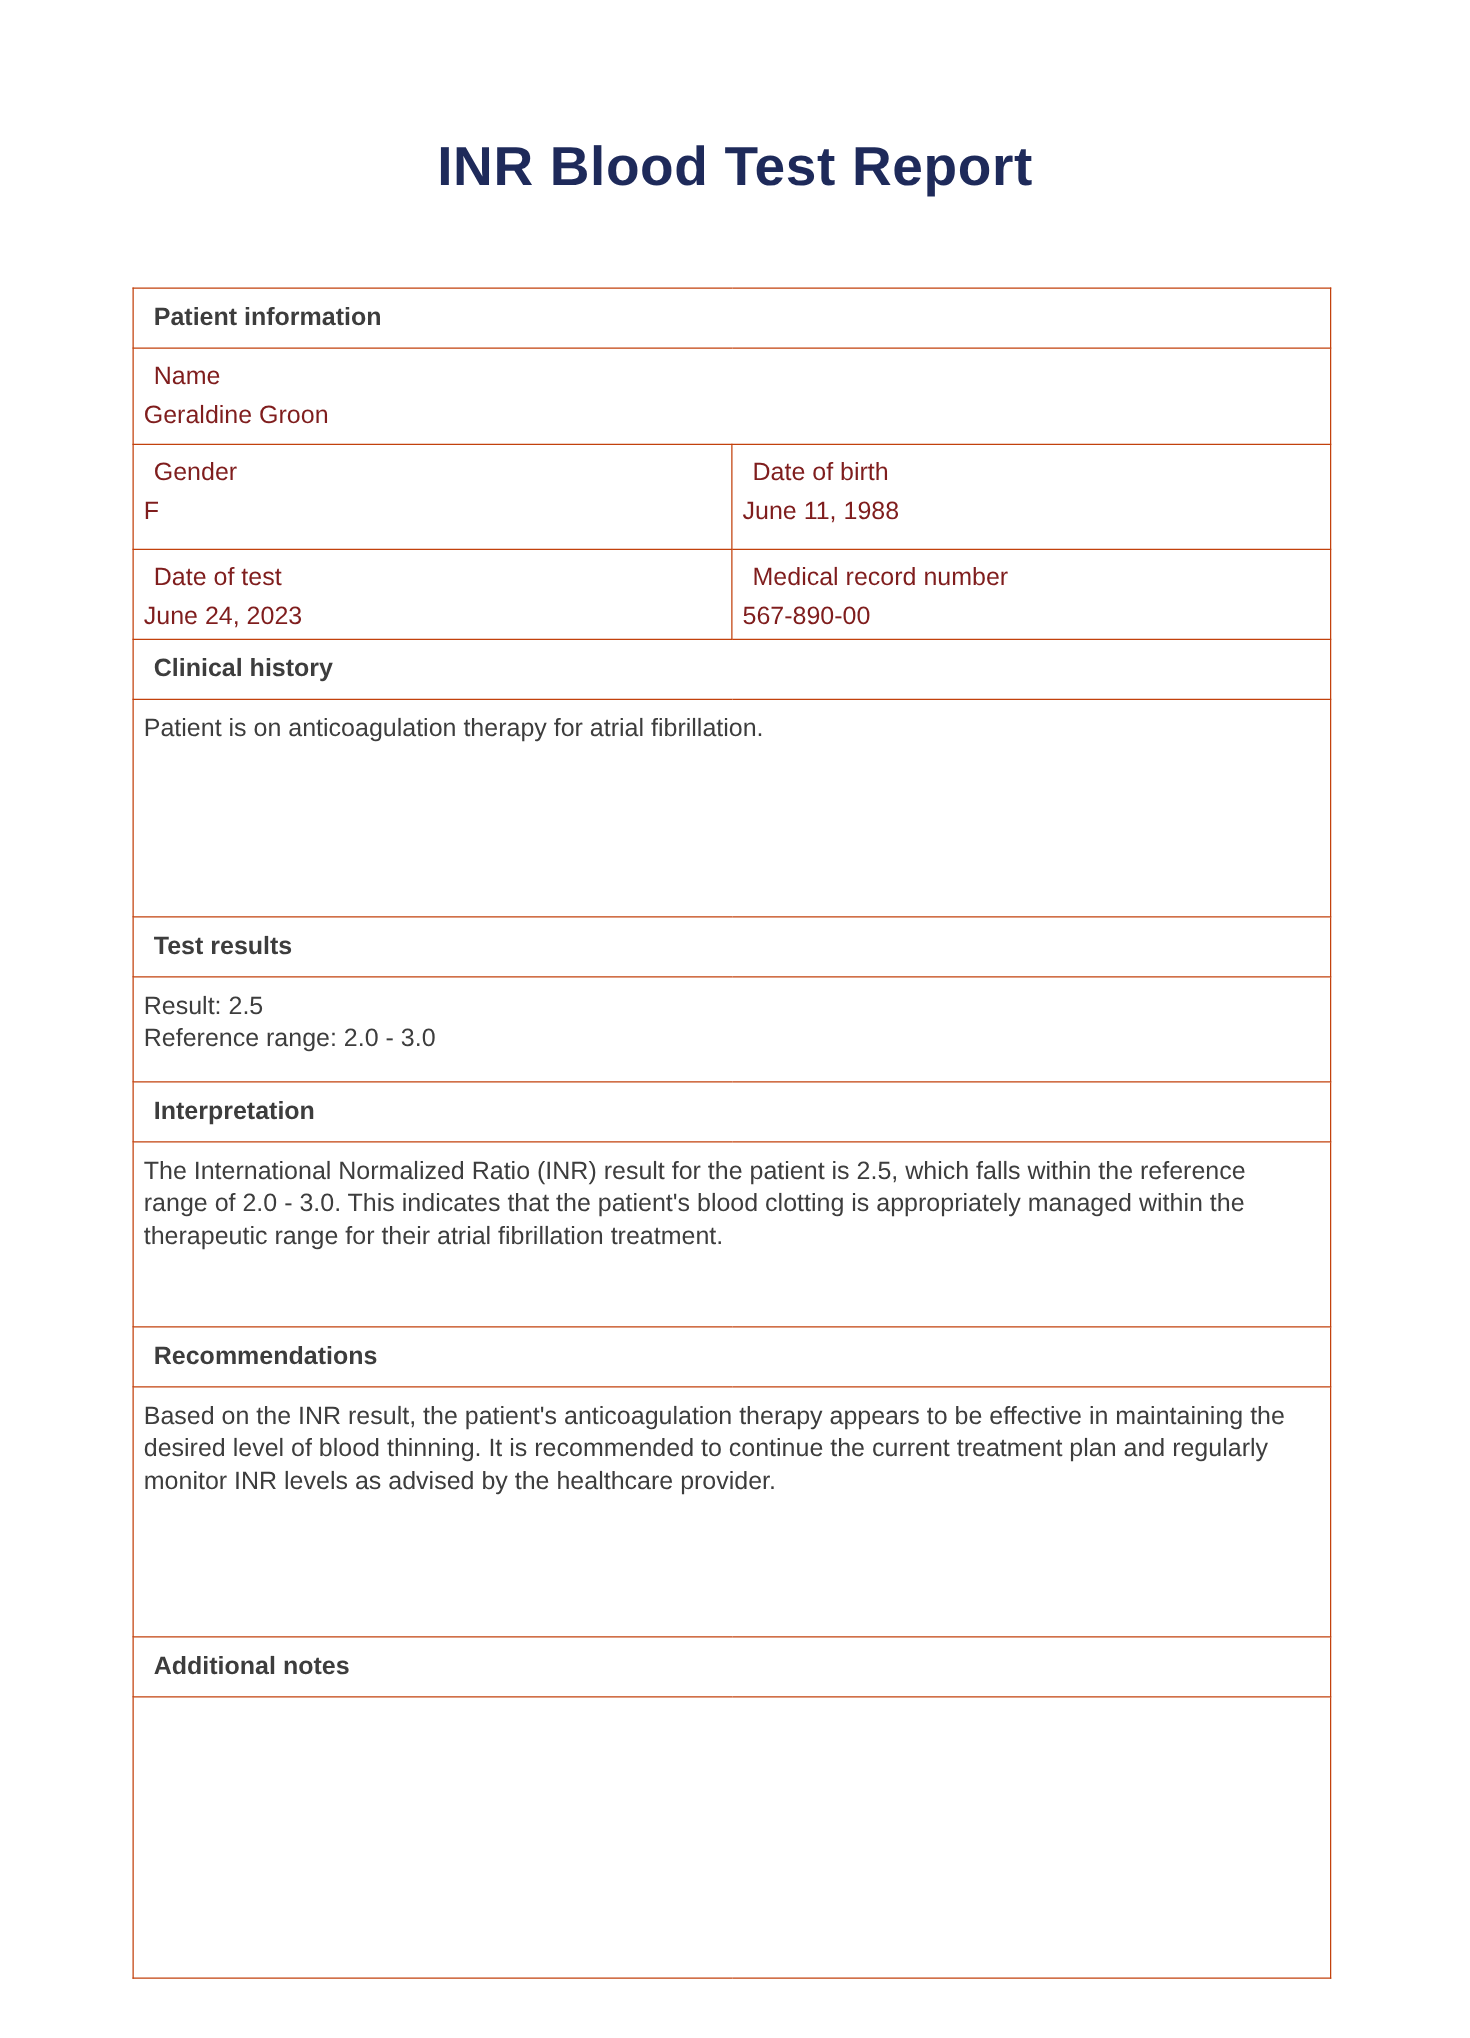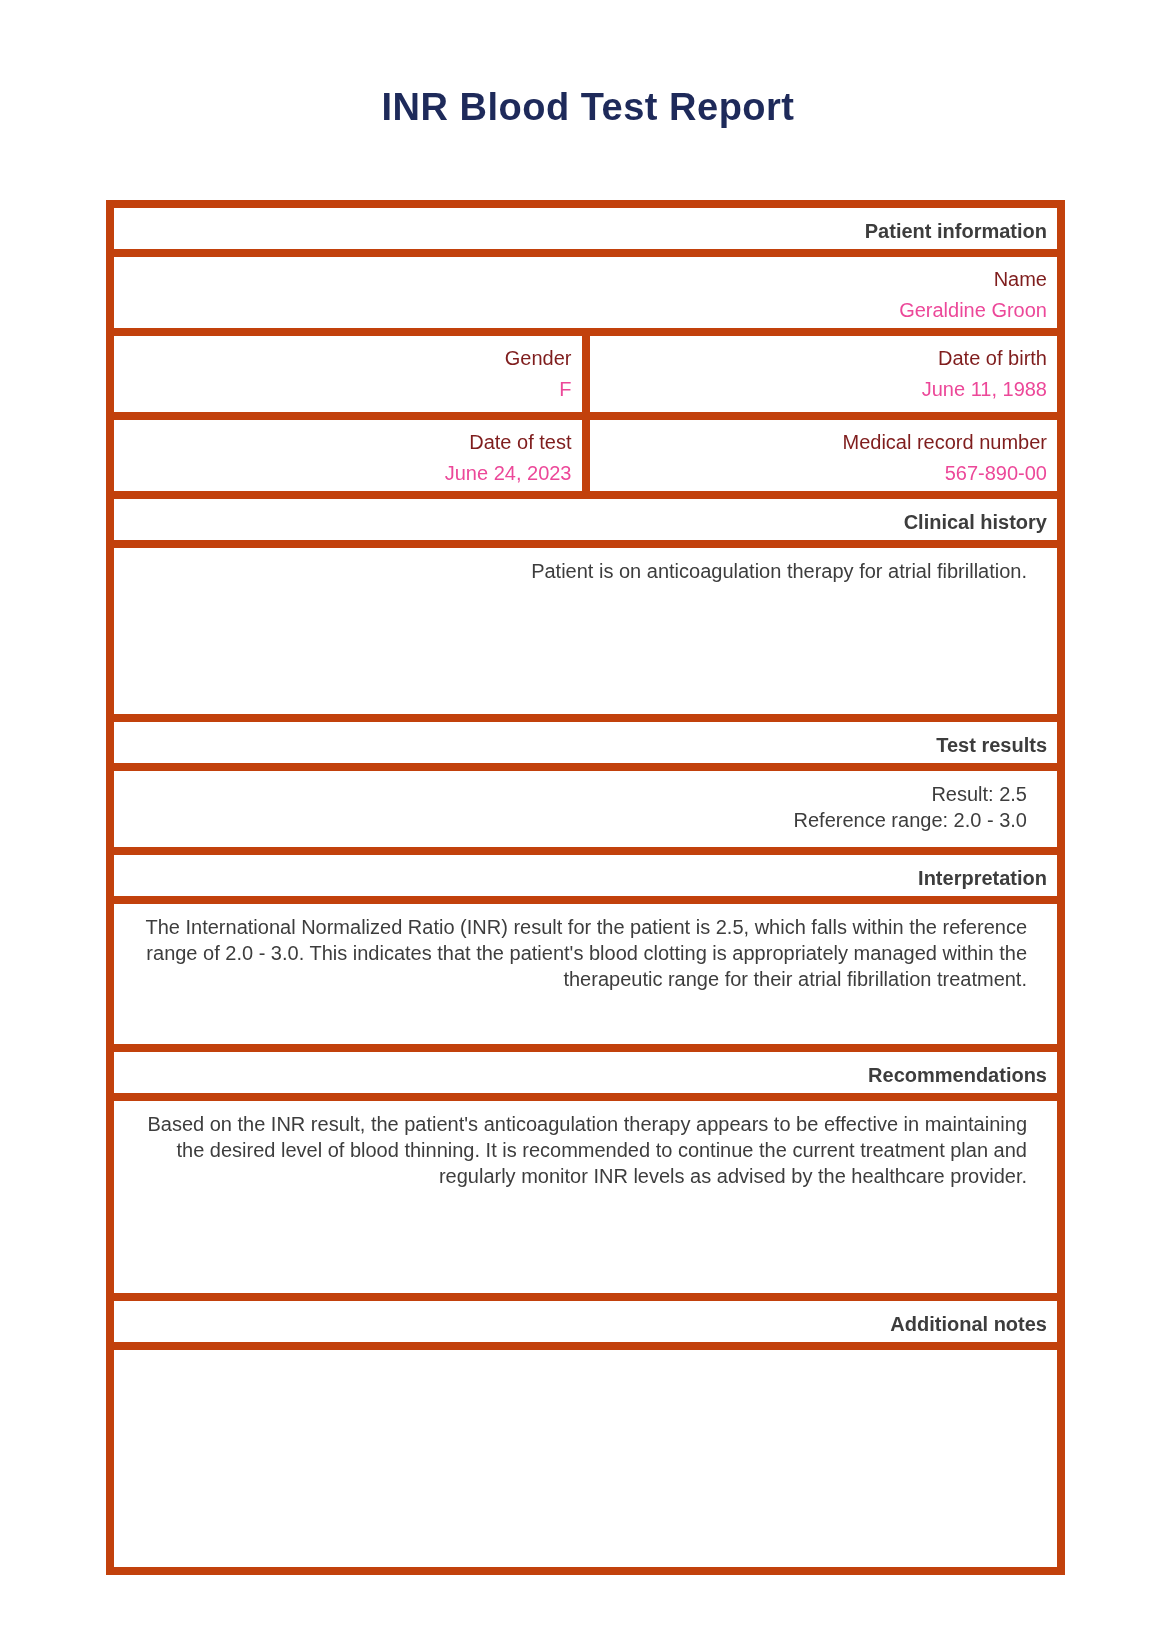--- a/index.html
+++ b/index.html
@@ -12,42 +12,41 @@
   }
   .page {
     position: relative;
     width: 1176px;
     height: 1630px;
     background: #ffffff;
     overflow: hidden;
   }
   h1.report-title {
     margin: 0;
-    padding-top: 88px;
+    padding-top: 112px;
     text-align: center;
-    font-size: 38px;
+    font-size: 44px;
     line-height: 1;
     font-weight: bold;
     color: #1e2a5a;
     letter-spacing: 0.5px;
   }
   table.report-table {
     border-collapse: collapse;
     table-layout: fixed;
     width: 959px;
     margin-left: 106px;
     margin-top: 74px;
   }
   table.report-table td {
-    border: 8px solid #c2410c;
+    border: 1px solid #c2410c;
     vertical-align: top;
     font-size: 20px;
     color: #3d3d3d;
     box-sizing: border-box;
-    text-align: right;
   }
   tr.r-header    { height: 48px; }
   tr.r-name      { height: 77px; }
   tr.r-pair1     { height: 84px; }
   tr.r-pair2     { height: 71px; }
   tr.r-clinical  { height: 174px; }
   tr.r-results   { height: 84px; }
   tr.r-interp    { height: 148px; }
   tr.r-recs      { height: 200px; }
   tr.r-notes     { height: 225px; }
@@ -59,21 +58,21 @@
   }
   td.field-cell {
     padding: 11px 10px 6px 8px;
   }
   .field-label {
     padding-left: 8px;
     color: #7f1d1d;
   }
   .field-value {
     margin-top: 8px;
-    color: #ec4899;
+    color: #7f1d1d;
   }
   td.content-cell {
     padding: 10px 30px 8px 8px;
     line-height: 26px;
     color: #3d3d3d;
   }
   .half { width: 50%; }
 </style>
 </head>
 <body>

